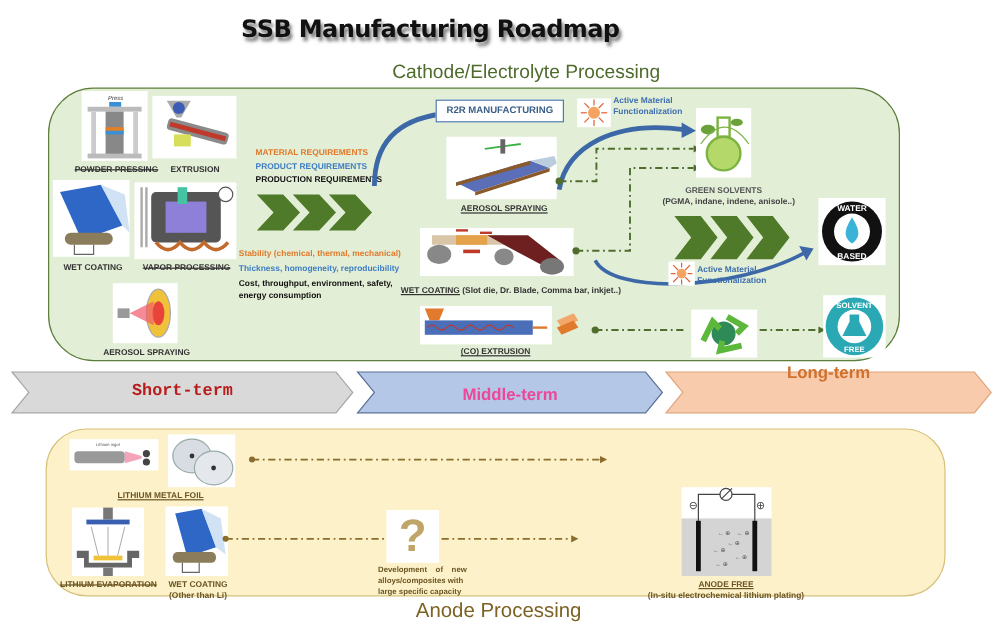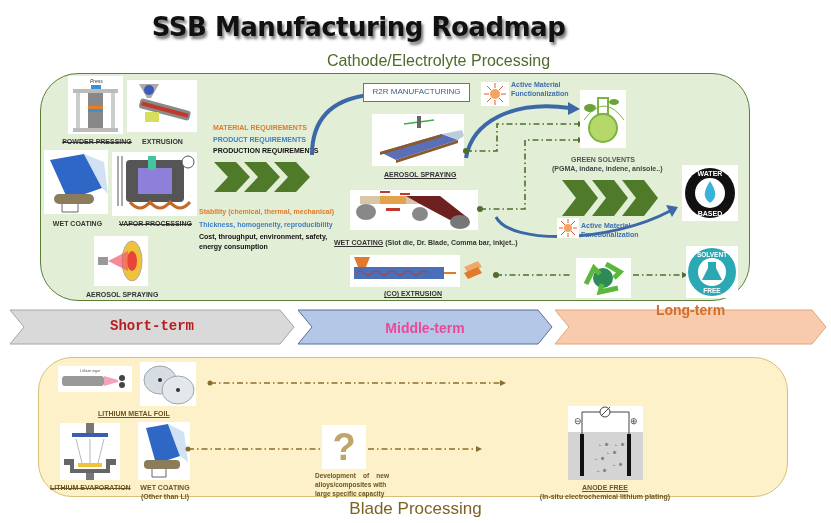--- a/index.html
+++ b/index.html
@@ -1,21 +1,21 @@
 <!DOCTYPE html>
 <html><head>
 <meta charset="utf-8">
 <style>
   * { box-sizing: border-box; margin: 0; padding: 0; }
   html, body { width: 831px; height: 523px; background: #ffffff; overflow: hidden; }
   body { position: relative; font-family: "Liberation Sans", sans-serif; }
   .abs { position: absolute; }
   .title {
     left: 0; width: 717px; top: 12px; text-align: center;
-    font-family: "DejaVu Sans", sans-serif; font-size: 26px; font-weight: bold;
+    font-family: "DejaVu Sans", sans-serif; font-size: 20px; font-weight: bold;
     color: #111; letter-spacing: -0.5px;
     text-shadow: 2px 3px 3px #777;
   }
   .section-title { left: 0; width: 831px; text-align: center; font-size: 16px; }
   .cathode-title { top: 52px; color: #4e6b2c; margin-left: 23px; }
   .anode-title { top: 499px; color: #7d6224; font-size: 17px; }
   .green-panel {
     left: 40px; top: 73px; width: 710px; height: 228px;
     background: #e3eed6; border: 1.5px solid #5b7e3b; border-radius: 38px;
   }
@@ -26,21 +26,21 @@
   .img-box { background: #fff; }
   .lbl { font-size: 7px; font-weight: bold; color: #333; text-align: center; white-space: nowrap; }
   .lbl.strike { text-decoration: line-through; }
   .lbl.under { text-decoration: underline; }
   .req { font-size: 7px; font-weight: bold; white-space: nowrap; }
   .orange { color: #e07a2c; }
   .blue { color: #3f7ec3; }
   .dark { color: #111; }
   .r2r {
     left: 363px; top: 83px; width: 107px; height: 19px; border: 1.5px solid #4d79ab;
-    background: #fff; color: #3a5e86; font-size: 8px; font-weight: normal;
+    background: #fff; color: #3a5e86; font-size: 8px; font-weight: bold;
     text-align: center; line-height: 16px;
   }
   .amf { font-size: 7px; font-weight: bold; color: #3f6fb0; line-height: 9px; }
   .term-text { font-size: 14px; font-weight: bold; text-align: center; line-height: 36px; }
   .dev-text { font-size: 6.5px; font-weight: bold; color: #6b5522; line-height: 9px; text-align: justify; }
   .anode-lbl { font-size: 7px; font-weight: bold; color: #6b5522; text-align: center; white-space: nowrap; }
   svg { overflow: visible; }
 </style>
 </head>
 <body>
@@ -383,13 +383,13 @@
       <text x="38" y="48">← ⊕</text>
         <text x="26" y="54">← ⊕</text>
       <text x="44" y="60">← ⊕</text>
         <text x="28" y="66">← ⊕</text>
     </g>
   </svg>
 </div>
 <div class="abs anode-lbl" style="left:570px;top:484px;width:70px;text-decoration:underline;">ANODE FREE</div>
 <div class="abs anode-lbl" style="left:535px;top:493px;width:140px;">(In-situ electrochemical lithium plating)</div>
 
-<div class="abs section-title anode-title">Blade Processing</div>
+<div class="abs section-title anode-title">Anode Processing</div>
 
 </body></html>

